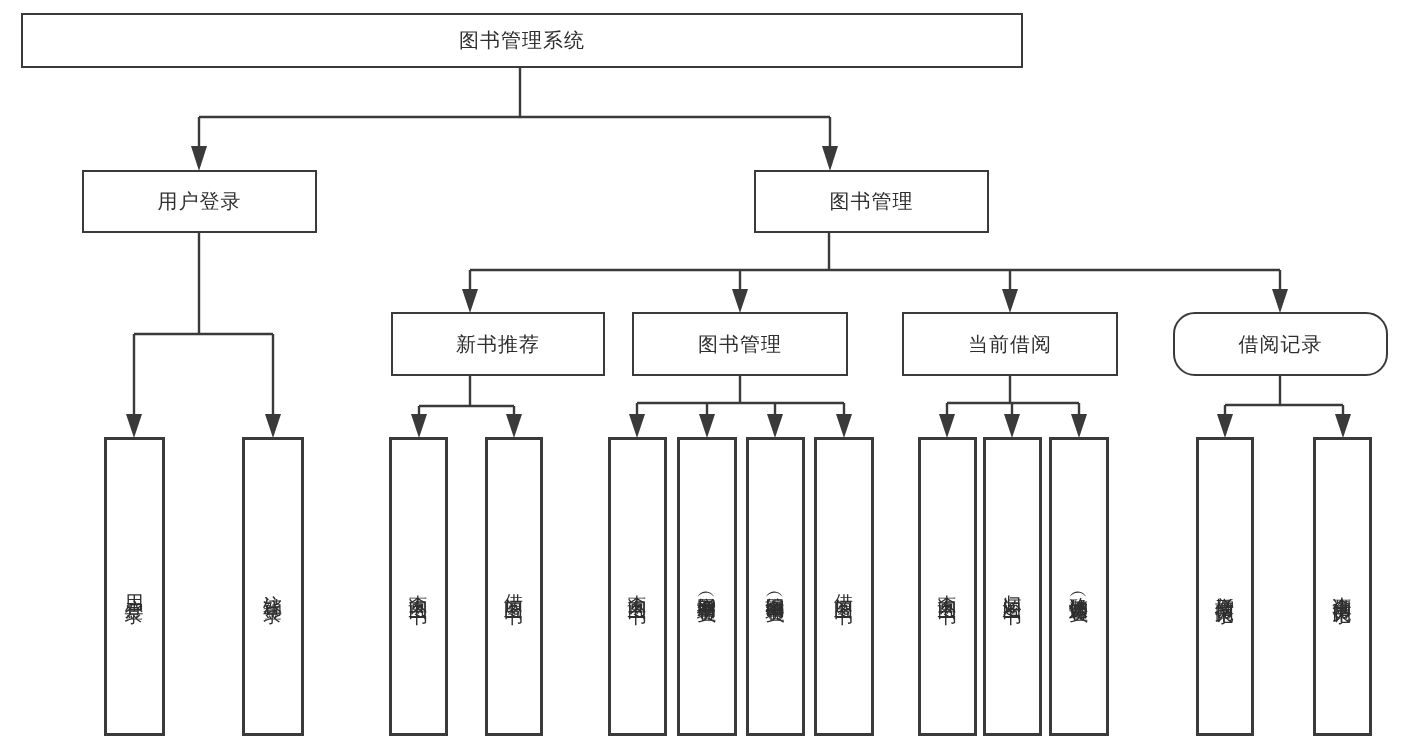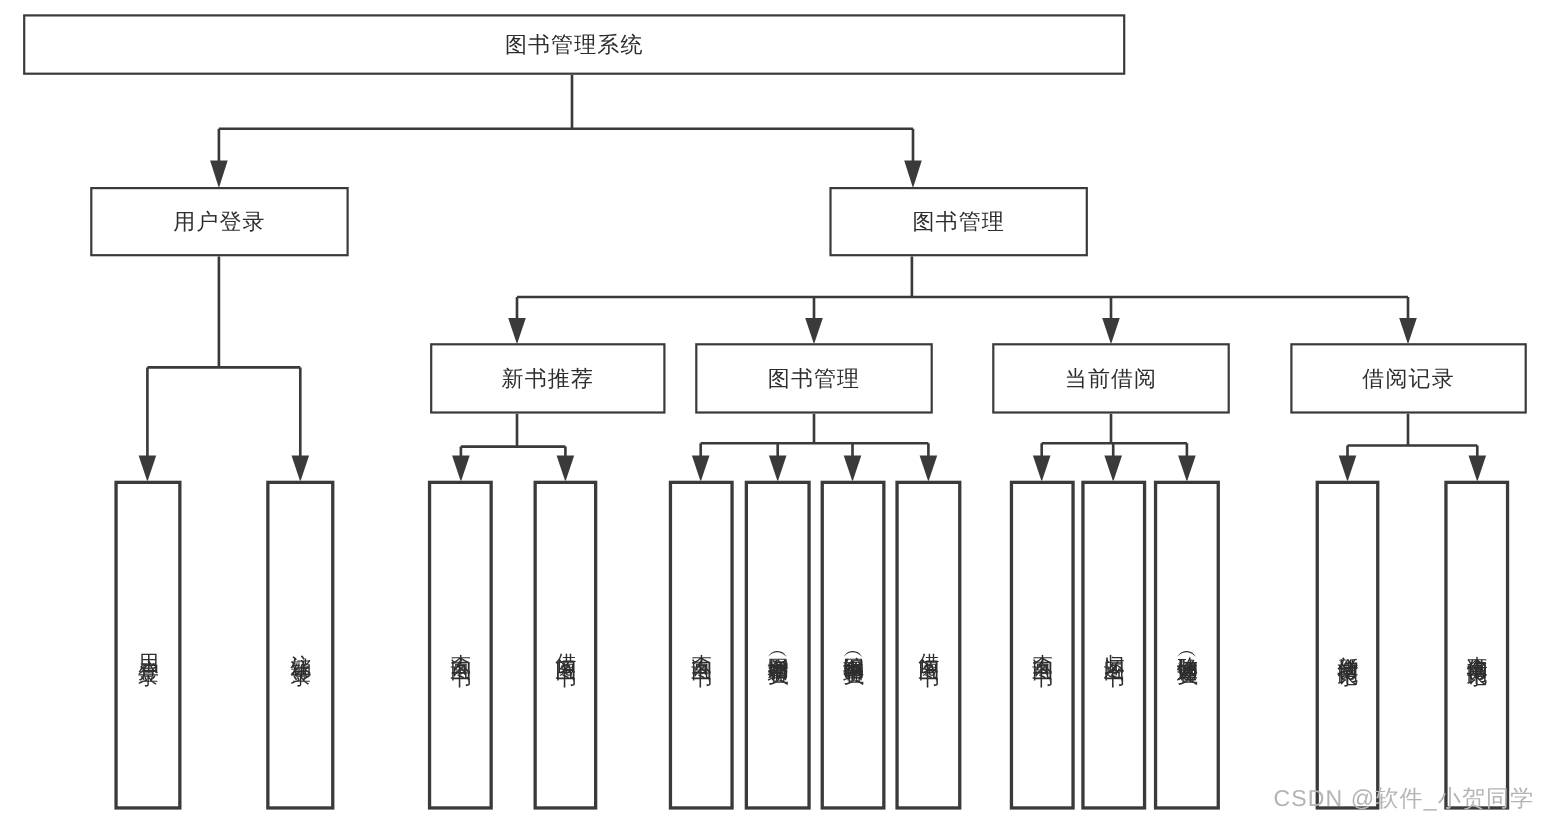--- a/index.html
+++ b/index.html
@@ -75,21 +75,21 @@
   </svg>
 
   <div class="box lvl" style="left:21px;top:13px;width:1002px;height:55px;">图书管理系统</div>
 
   <div class="box lvl" style="left:82px;top:170px;width:235px;height:63px;">用户登录</div>
   <div class="box lvl" style="left:712px;top:170px;width:235px;height:63px;margin-left:42px;">图书管理</div>
 
   <div class="box lvl" style="left:363px;top:312px;width:214px;height:64px;margin-left:28px;">新书推荐</div>
   <div class="box lvl" style="left:632px;top:312px;width:216px;height:64px;">图书管理</div>
   <div class="box lvl" style="left:902px;top:312px;width:216px;height:64px;text-align:center;">当前借阅</div>
-  <div class="box lvl" style="left:1173px;top:312px;width:215px;height:64px;">借阅记录</div>
+  <div class="box lvl" style="left:1173px;top:312px;width:215px;height:64px;border-radius:22px;">借阅记录</div>
 
   <div class="box leaf" style="left:104px;top:437px;width:61px;height:299px;">
     <span class="vtext">用户登录</span>
   </div>
   <div class="box leaf" style="left:242px;top:437px;width:62px;height:299px;">
     <span class="vtext">注销登录</span>
   </div>
 
   <div class="box leaf" style="left:389px;top:437px;width:59px;height:299px;">
     <span class="vtext">查询图书</span>
@@ -121,15 +121,14 @@
     <span class="vtext" style="letter-spacing:1px;">确认归还（管理员）</span>
   </div>
 
   <div class="box leaf" style="left:1196px;top:437px;width:58px;height:299px;">
     <span class="vtext" style="letter-spacing:2px;">新增借阅记录</span>
   </div>
   <div class="box leaf" style="left:1313px;top:437px;width:59px;height:299px;">
     <span class="vtext" style="letter-spacing:2px;">查询借阅记录</span>
   </div>
 
-  <div class="watermark">CSDN @软件_小贺同学</div>
 
 </div>
 
 </body></html>

